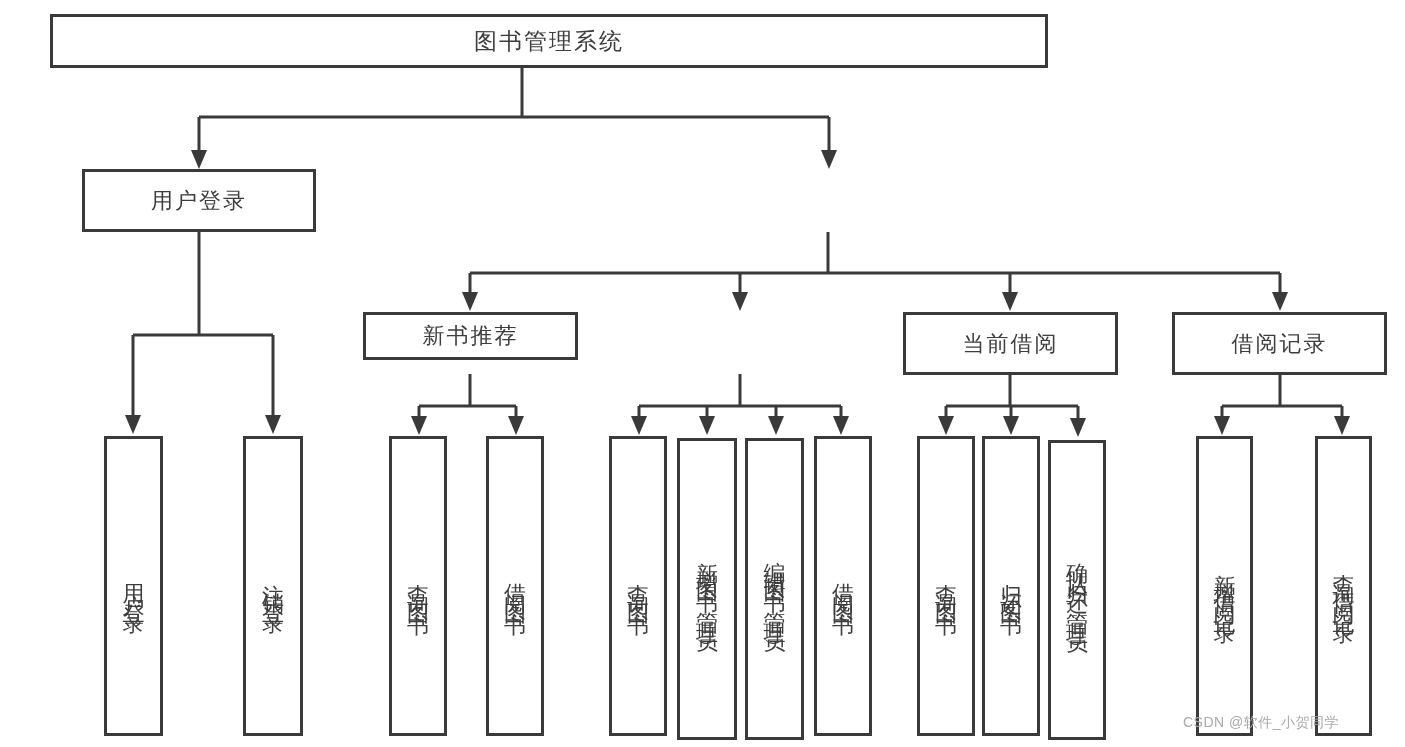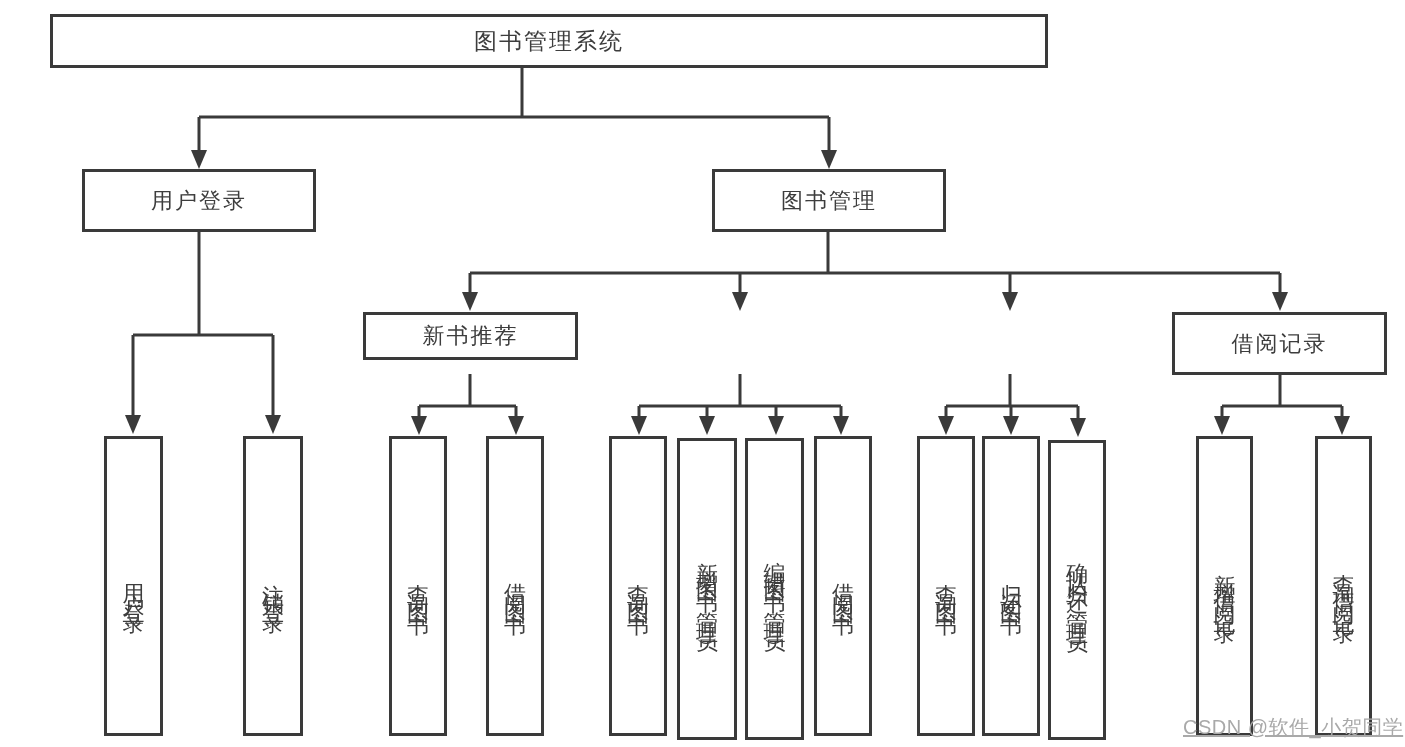--- a/index.html
+++ b/index.html
@@ -51,26 +51,25 @@
     writing-mode: vertical-rl;
     text-orientation: mixed;
     font-size: 22px;
     letter-spacing: 10px;
     line-height: 1;
   }
   .watermark {
     position: absolute;
     left: 1183px;
     top: 714px;
-    font-size: 20px;
+    font-size: 14px;
     letter-spacing: 0.5px;
     color: var(--watermark-text);
     z-index: 5;
     white-space: nowrap;
-    text-decoration: underline;
   }
 </style>
 </head>
 <body>
 
 <div class="stage">
 
   <svg class="connectors" viewBox="0 0 1405 747" xmlns="http://www.w3.org/2000/svg">
 
     <g>
@@ -121,26 +120,26 @@
     </g>
   </svg>
 
   <div class="node h root" style="left:22px; top:14px; width:998px; height:54px;margin-left:28px;">
     <span class="lbl">图书管理系统</span>
   </div>
 
   <div class="node h" style="left:82px; top:169px; width:234px; height:63px;">
     <span class="lbl">用户登录</span>
   </div>
-  <div class="node h" style="left:712px; top:169px; width:234px; height:63px;">
-    <span class="lbl">图书管理</span>
-  </div>
 
   <div class="node h" style="left:363px; top:312px; width:215px; height:48px;">
     <span class="lbl">新书推荐</span>
+  </div>
+  <div class="node h" style="left:903px; top:312px; width:215px; height:63px;">
+    <span class="lbl">当前借阅</span>
   </div>
   <div class="node h" style="left:1172px; top:312px; width:215px; height:63px;font-family:Liberation Serif, serif;">
     <span class="lbl">借阅记录</span>
   </div>
 
   <div class="node v" style="left:104px; top:436px; width:59px; height:300px;">
     <span class="lbl">用户登录</span>
   </div>
   <div class="node v" style="left:243px; top:436px; width:60px; height:300px;">
     <span class="lbl">注销登录</span>

